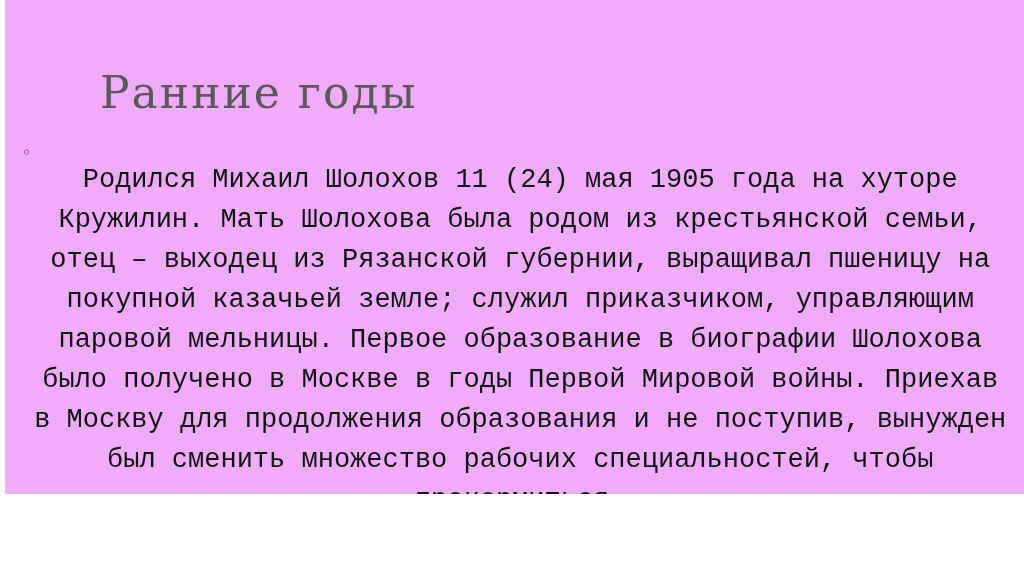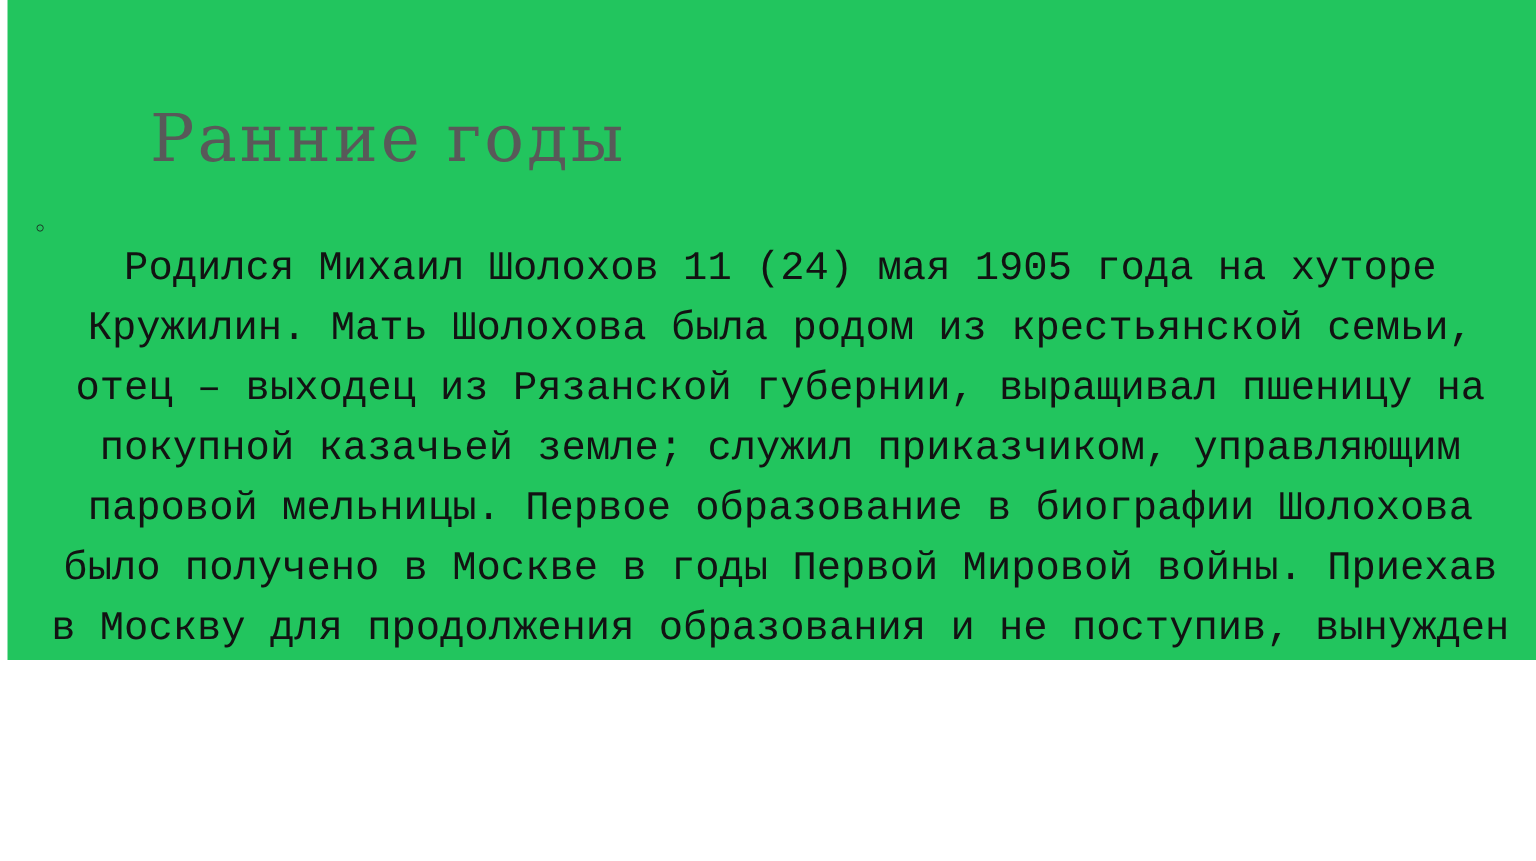--- a/index.html
+++ b/index.html
@@ -9,22 +9,22 @@
   body {
     width: 1024px;
     height: 574px;
     background: #ffffff;
     font-family: "DejaVu Sans", sans-serif;
     overflow: hidden;
   }
   .slide {
     position: relative;
     width: 1024px;
-    height: 440px;
-    background: #22c55e;
+    height: 494px;
+    background: #f0abfc;
     box-sizing: border-box;
     overflow: hidden;
   }
   .left-rule {
     position: absolute;
     left: 0;
     top: 0;
     width: 5px;
     height: 574px;
     background: #ffffff;

